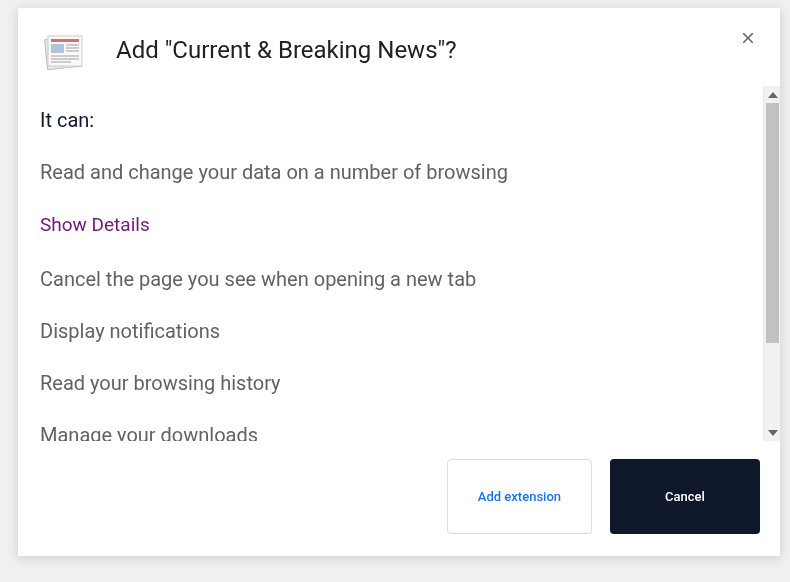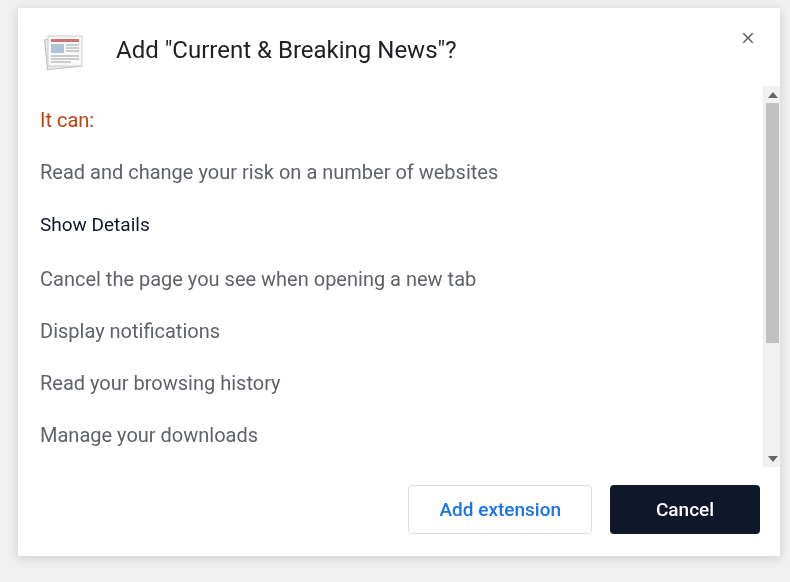--- a/index.html
+++ b/index.html
@@ -122,43 +122,43 @@
     .scrollbar-thumb {
       position: absolute;
       left: 2px;
       width: 13px;
       top: 17px;
       height: 240px;
       background: #c1c1c1;
     }
     .perm-intro {
       margin-bottom: 24px;
-      color: #c2410c;
+      color: #0f172a;
     }
     .perm-item {
       margin-bottom: 24px;
       color: #5f6368;
     }
     .show-details {
-      color: #0f172a;
+      color: #701a75;
       font-size: 19px;
       cursor: pointer;
       margin-bottom: 26px;
       display: inline-block;
     }
     .dialog-footer {
       display: flex;
       justify-content: flex-end;
       gap: 18px;
       padding: 18px 20px 22px 20px;
       background: #fff;
     }
     .btn {
-      padding: 12px 30px;
-      font-size: 19px;
+      padding: 29px 30px;
+      font-size: 13px;
       font-weight: 500;
       border-radius: 4px;
       cursor: pointer;
       border: none;
       font-family: inherit;
     }
     .btn-secondary {
       background: #ffffff;
       color: #1a73e8;
       border: 1px solid #dadce0;
@@ -197,21 +197,21 @@
     <div class="close-btn">
       <svg viewBox="0 0 24 24">
         <path d="M19 6.41L17.59 5 12 10.59 6.41 5 5 6.41 10.59 12 5 17.59 6.41 19 12 13.41 17.59 19 19 17.59 13.41 12z" fill="currentColor"></path>
       </svg>
     </div>
   </div>
 
   <div class="dialog-body-wrapper">
     <div class="dialog-body">
       <div class="perm-intro">It can:</div>
-      <div class="perm-item">Read and change your risk on a number of websites</div>
+      <div class="perm-item">Read and change your data on a number of browsing</div>
       <div class="show-details">Show Details</div>
       <div class="perm-item">Cancel the page you see when opening a new tab</div>
       <div class="perm-item">Display notifications</div>
       <div class="perm-item">Read your browsing history</div>
       <div class="perm-item">Manage your downloads</div>
     </div>
     <div class="scrollbar-track">
       <div class="scrollbar-arrow up">
         <svg width="10" height="6" viewBox="0 0 10 6">
             <path d="M0 6 L5 0 L10 6 Z" fill="#666"></path>

